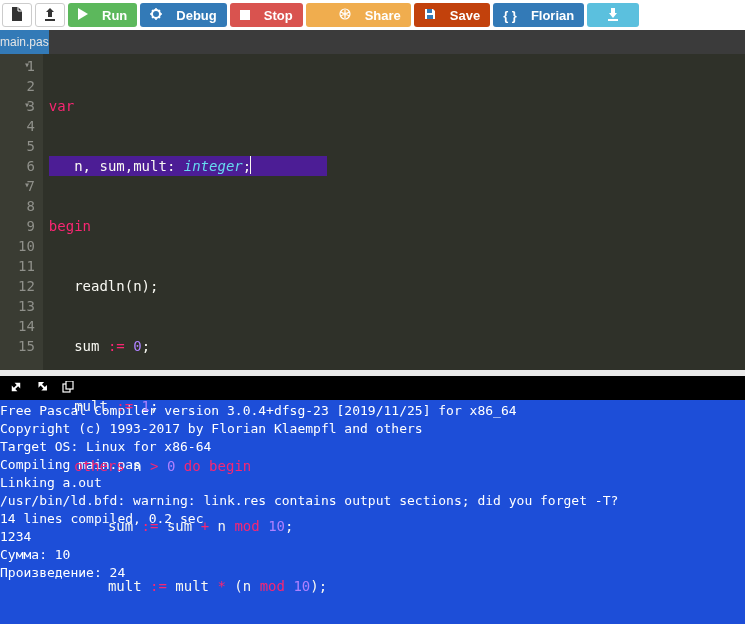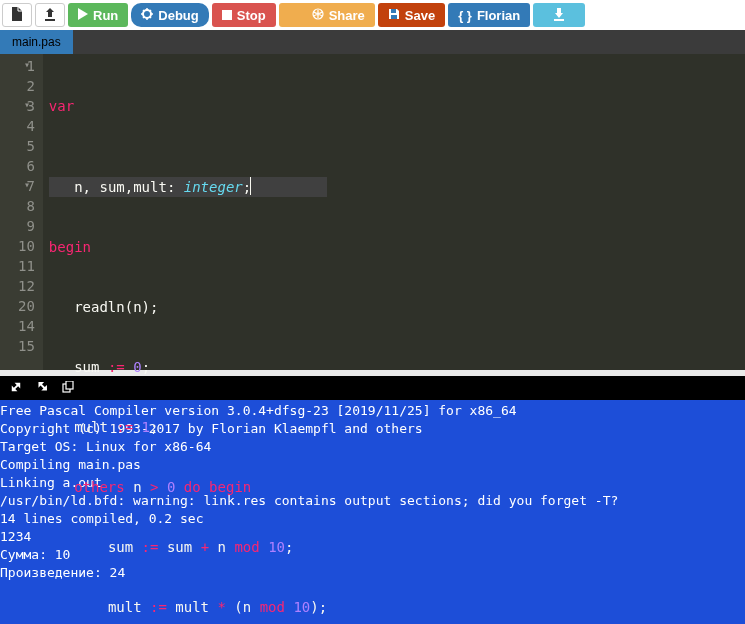--- a/index.html
+++ b/index.html
@@ -14,54 +14,54 @@
   display: flex;
   gap: 3px;
   padding: 2px;
   background: #fff;
   height: 30px;
   align-items: center;
 }
 .btn {
   display: inline-flex;
   align-items: center;
-  gap: 5px;
+  gap: 14px;
   padding: 4px 10px;
   border: none;
   border-radius: 3px;
   color: #fff;
   font-size: 13px;
   font-weight: bold;
   cursor: pointer;
   height: 24px;
   justify-content: center;
 }
 .btn-icon-only {
   padding: 4px 8px;
   background: #fff;
   border: 1px solid #ccc;
   color: #333;
 }
 .btn-run { background: #5cb85c; }
-.btn-debug { background: #337ab7; border-radius: 10px; }
+.btn-debug { background: #337ab7; }
 .btn-stop { background: #d9534f; }
 .btn-share { background: #f0ad4e; padding-left: 33px; }
 .btn-save { background: #c2410c; }
 .btn-beautify { background: #337ab7; }
 .btn-download { background: #5bc0de; padding: 4px 20px; }
 .icon { display: inline-block; }
 .tabbar {
   display: flex;
   background: #3b3b3b;
   height: 24px;
 }
 .tab {
   background: #337ab7;
-  color: #000000;
-  padding: 3px 12px;
+  color: #e5e5e5;
+  padding: 3px 0;
   font-size: 12px;
   border: none;
   cursor: pointer;
 }
 .editor {
   display: flex;
   background: #2f3129;
   height: 316px;
   font-family: "Consolas", "Monaco", monospace;
   font-size: 14px;
@@ -91,21 +91,21 @@
   color: #f8f8f2;
   white-space: pre;
 }
 .code-line { height: 20px; }
 .kw { color: #f92672; text-align: center; }
 .kw2 { color: #66d9ef; font-style: italic; }
 .id { color: #f8f8f2; }
 .num { color: #ae81ff; }
 .op { color: #f92672; }
 .punc { color: #f8f8f2; }
-.cursor-line-bg { background: #404040; margin-top: 21px; }
+.cursor-line-bg { background: #4c1d95; }
 .cursor {
   display: inline-block;
   width: 1px;
   height: 18px;
   background: #f8f8f0;
   vertical-align: text-bottom;
   margin-left: -1px;
 }
 
 .splitter {
@@ -225,21 +225,21 @@
       <div class="gutter-line">3<span class="fold-marker">▾</span></div>
       <div class="gutter-line">4</div>
       <div class="gutter-line">5</div>
       <div class="gutter-line">6</div>
       <div class="gutter-line">7<span class="fold-marker">▾</span></div>
       <div class="gutter-line">8</div>
       <div class="gutter-line">9</div>
       <div class="gutter-line">10</div>
       <div class="gutter-line">11</div>
       <div class="gutter-line">12</div>
-      <div class="gutter-line">20</div>
+      <div class="gutter-line">13</div>
       <div class="gutter-line">14</div>
       <div class="gutter-line">15</div>
     </div>
   <div class="code">
     <div class="code-line"><span class="kw">var</span></div>
     <div class="code-line cursor-line-bg">   <span class="id">n</span><span class="punc">, </span><span class="id">sum</span><span class="punc">,</span><span class="id">mult</span><span class="punc">: </span><span class="kw2">integer</span><span class="punc">;</span><span class="cursor"></span></div>
     <div class="code-line"><span class="kw">begin</span></div>
     <div class="code-line">   <span class="id">readln</span><span class="punc">(</span><span class="id">n</span><span class="punc">);</span></div>
     <div class="code-line">   <span class="id">sum</span> <span class="op">:=</span> <span class="num">0</span><span class="punc">;</span></div>
     <div class="code-line">   <span class="id">mult</span> <span class="op">:=</span> <span class="num">1</span><span class="punc">;</span></div>

